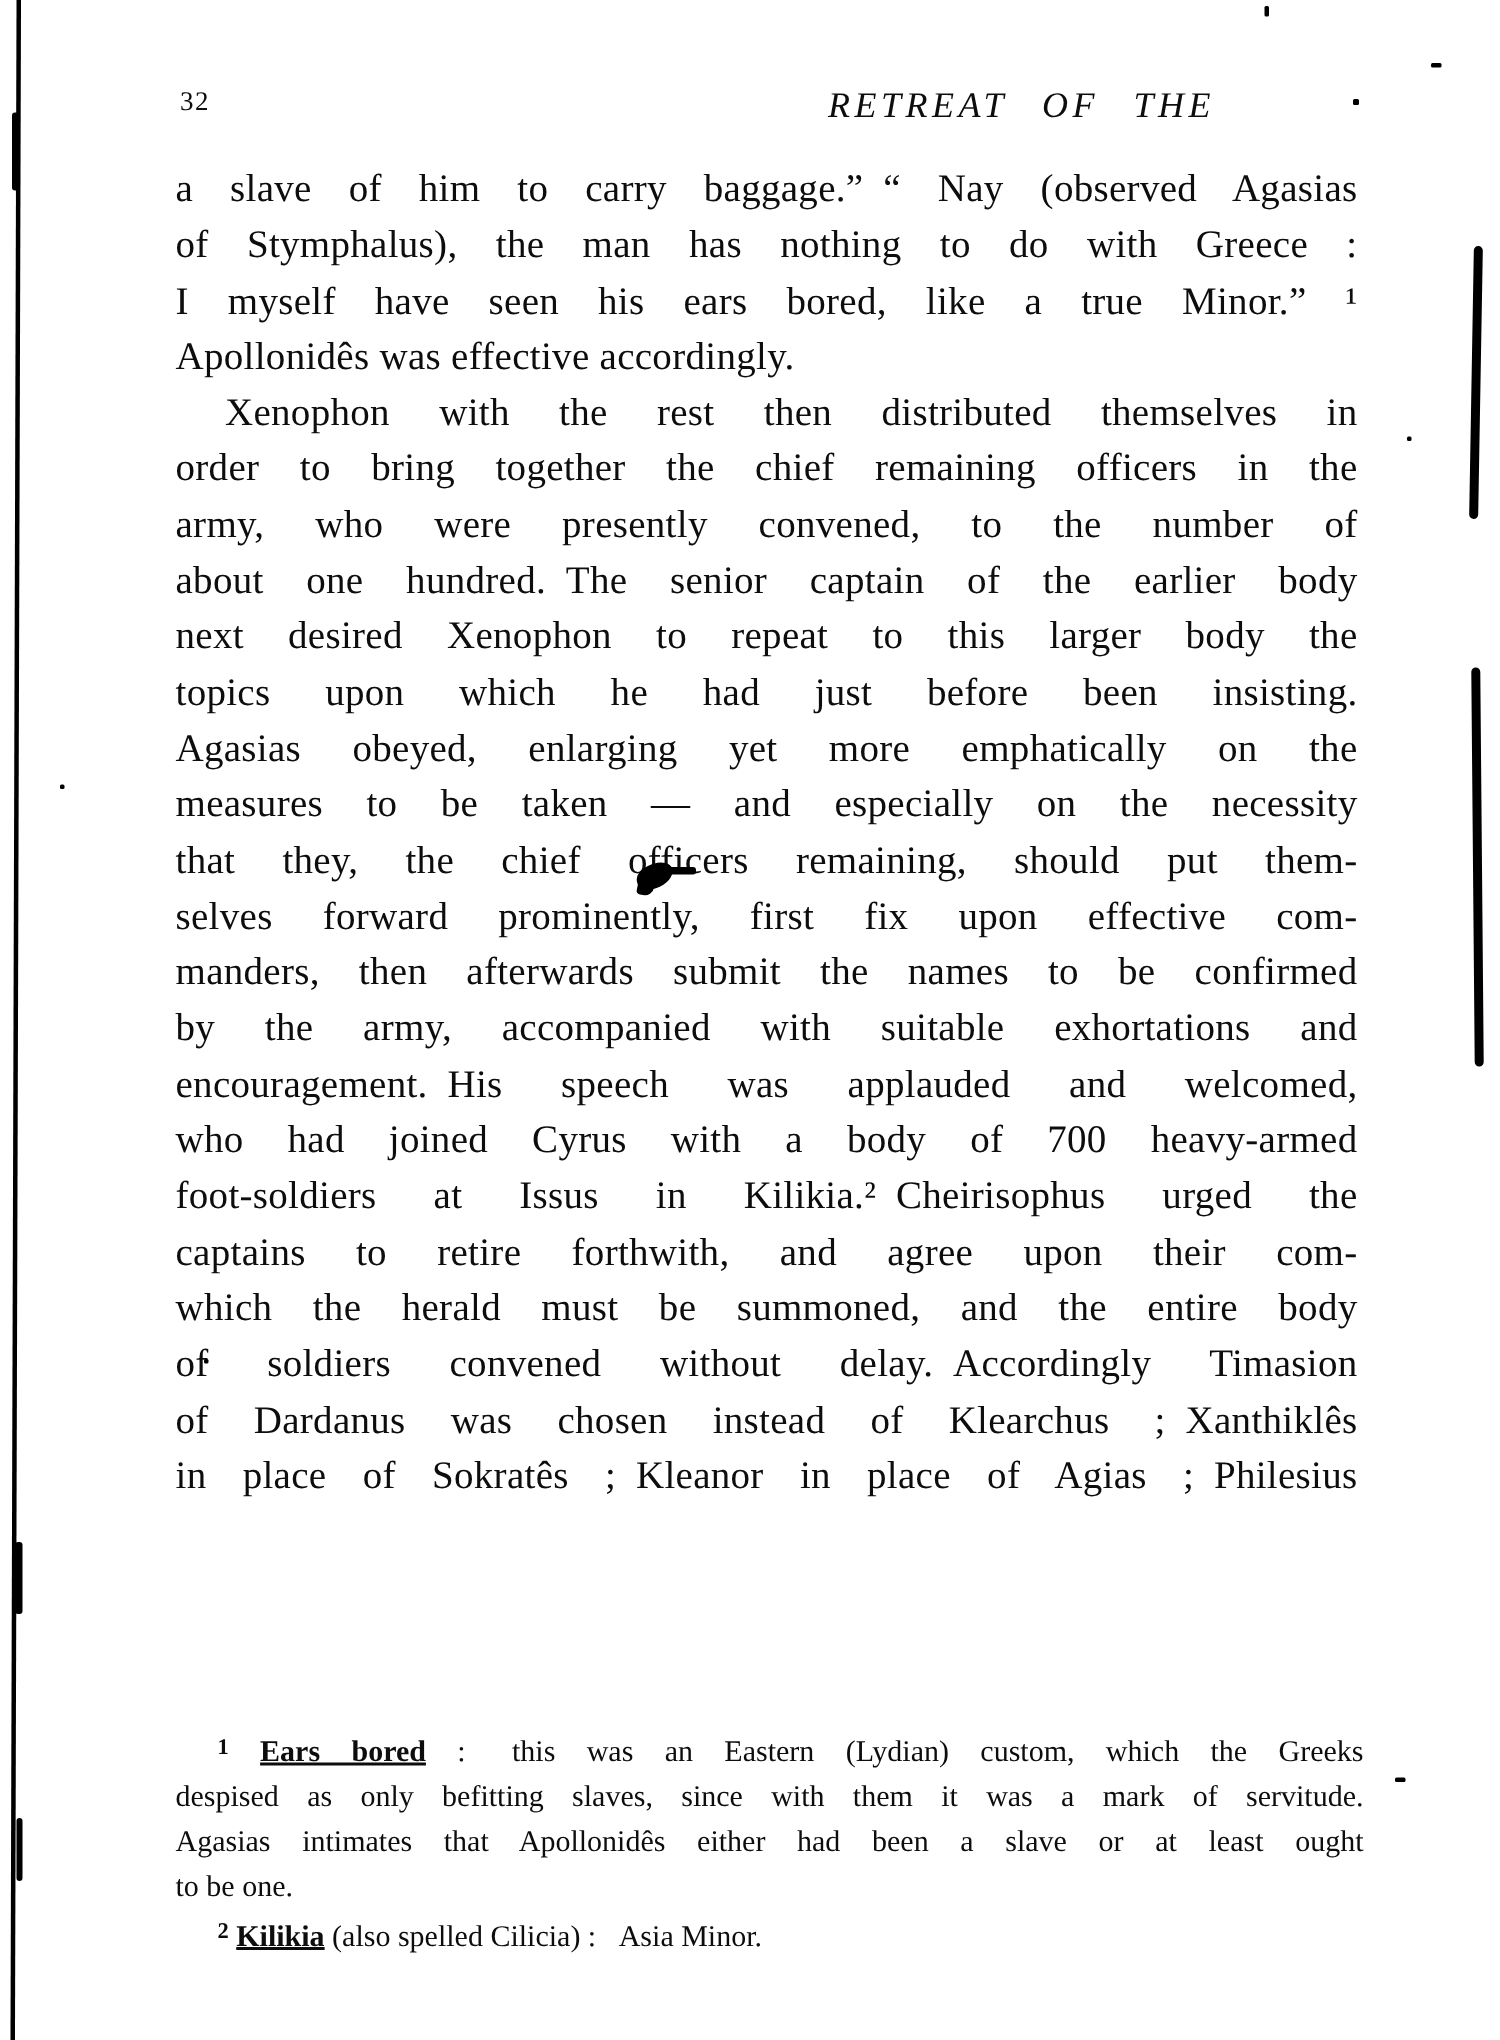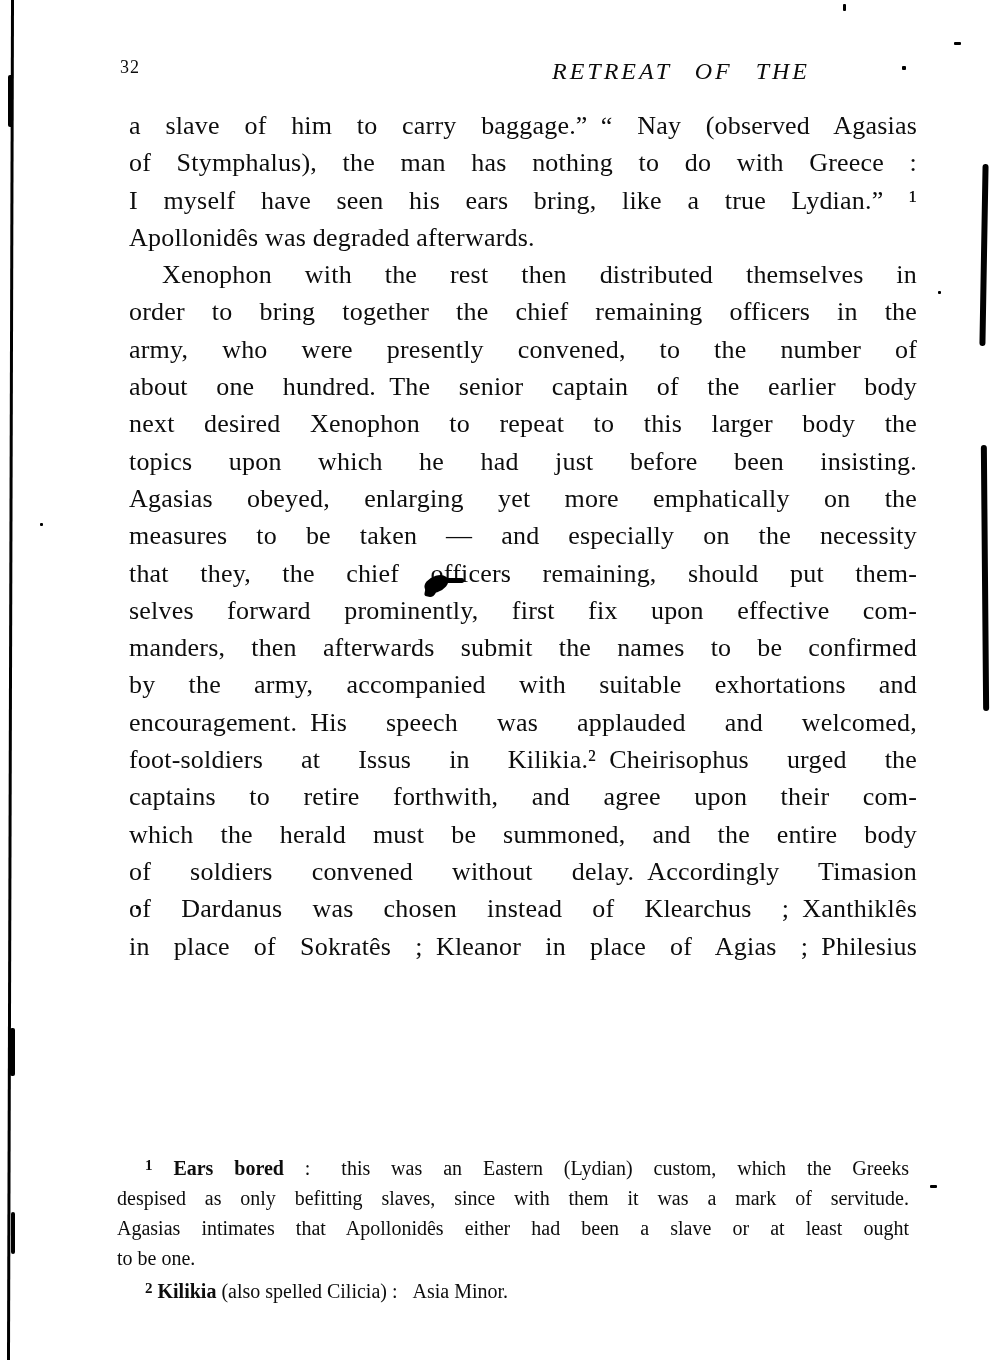--- a/index.html
+++ b/index.html
@@ -19,42 +19,42 @@
   }
   .running-title {
     position: absolute; left: 120px; top: 58px; width: 690px;
     text-align: right;
     font-style: italic; font-size: 24px;
     letter-spacing: 3px; word-spacing: 14px;
   }
 
   
   .text-block {
-    position: absolute; left: 129px; top: 107px; width: 788px;
+    position: absolute; left: 117px; top: 107px; width: 788px;
   }
   .bline {
     font-size: 26px; line-height: 37.3px;
     letter-spacing: 0.2px;
     text-align: justify; text-align-last: justify;
   }
   .bline.endline { text-align: left; text-align-last: left; }
   .indent { text-indent: 33px; }
 
   
   .footnote-block {
     position: absolute; left: 117px; top: 1150px; width: 792px;
   }
   .fline {
     font-size: 20px; line-height: 30px;
     text-align: justify; text-align-last: justify;
   }
   .fline.endline { text-align: right; text-align-last: left; }
   .fline.findent { text-indent: 28px; }
   .fn-marker { font-weight: bold; font-size: 15px; vertical-align: 5px; }
-  .fn-term { font-weight: bold; }
+  .fn-term { font-weight: bold; text-decoration: underline; }
 
   
   .artifact { position: absolute; background: #000; }
   .edge-line-left {
     left: 9px; top: -4px; width: 3px; height: 1368px;
     transform: rotate(0.17deg);
   }
   .edge-blob-1 { left: 8px;  top: 75px;   width: 5px; height: 52px;  border-radius: 2px; }
   .edge-blob-2 { left: 10px; top: 1028px; width: 5px; height: 48px;  border-radius: 2px; }
   .edge-blob-3 { left: 11px; top: 1212px; width: 4px; height: 42px;  border-radius: 2px; }
@@ -94,37 +94,38 @@
 </head>
 <body>
 
 <div class="page-number">32</div>
 <div class="running-title">RETREAT OF THE</div>
 
 <div class="text-block">
   <div>
     <div class="bline">a slave of him to carry baggage.” “ Nay (observed Agasias</div>
     <div class="bline">of Stymphalus), the man has nothing to do with Greece :</div>
-    <div class="bline">I myself have seen his ears bring, like a true Lydian.” ¹</div>
-    <div class="bline endline">Apollonidês was degraded afterwards.</div>
+    <div class="bline">I myself have seen his ears bored, like a true Minor.” ¹</div>
+    <div class="bline endline">Apollonidês was effective accordingly.</div>
   </div>
   <div>
     <div class="bline indent">Xenophon with the rest then distributed themselves in</div>
     <div class="bline">order to bring together the chief remaining officers in the</div>
     <div class="bline">army, who were presently convened, to the number of</div>
     <div class="bline">about one hundred. The senior captain of the earlier body</div>
     <div class="bline">next desired Xenophon to repeat to this larger body the</div>
     <div class="bline">topics upon which he had just before been insisting.</div>
     <div class="bline">Agasias obeyed, enlarging yet more emphatically on the</div>
     <div class="bline">measures to be taken — and especially on the necessity</div>
     <div class="bline">that they, the chief officers remaining, should put them-</div>
     <div class="bline">selves forward prominently, first fix upon effective com-</div>
     <div class="bline">manders, then afterwards submit the names to be confirmed</div>
     <div class="bline">by the army, accompanied with suitable exhortations and</div>
     <div class="bline">encouragement. His speech was applauded and welcomed,</div>
+    <div class="bline">who had joined Cyrus with a body of 700 heavy-armed</div>
     <div class="bline">foot-soldiers at Issus in Kilikia.² Cheirisophus urged the</div>
     <div class="bline">captains to retire forthwith, and agree upon their com-</div>
     <div class="bline">which the herald must be summoned, and the entire body</div>
     <div class="bline">of soldiers convened without delay. Accordingly Timasion</div>
     <div class="bline">of Dardanus was chosen instead of Klearchus ; Xanthiklês</div>
     <div class="bline">in place of Sokratês ; Kleanor in place of Agias ; Philesius</div>
   </div>
 </div>
 
 <div class="footnote-block">

